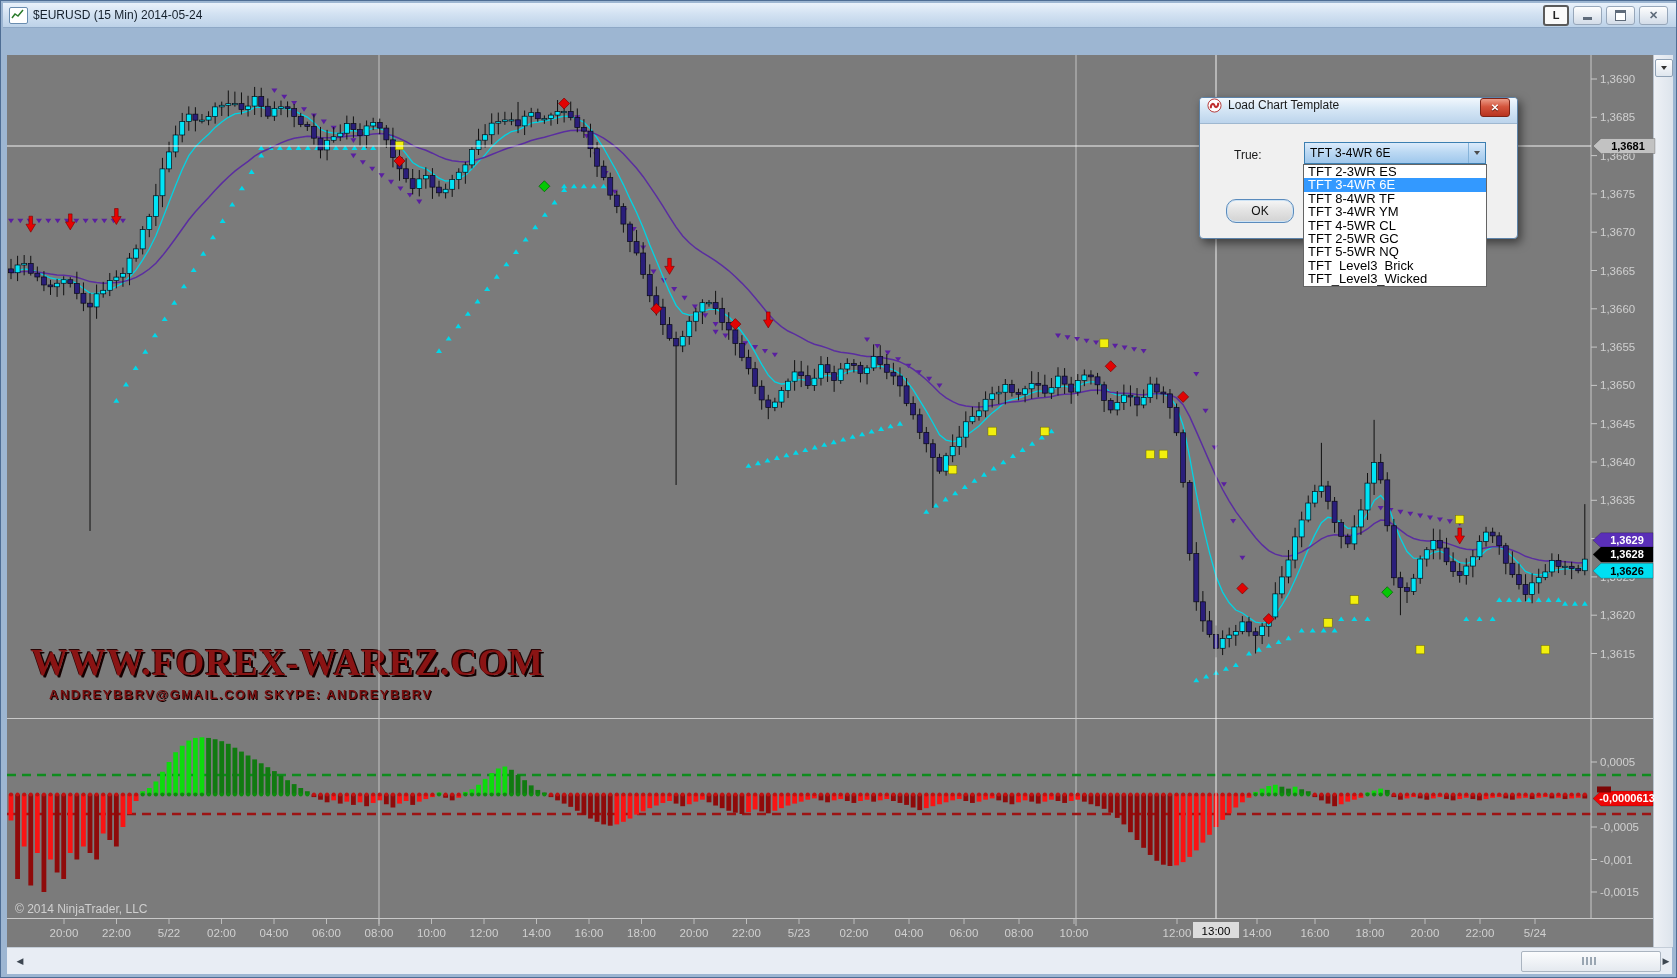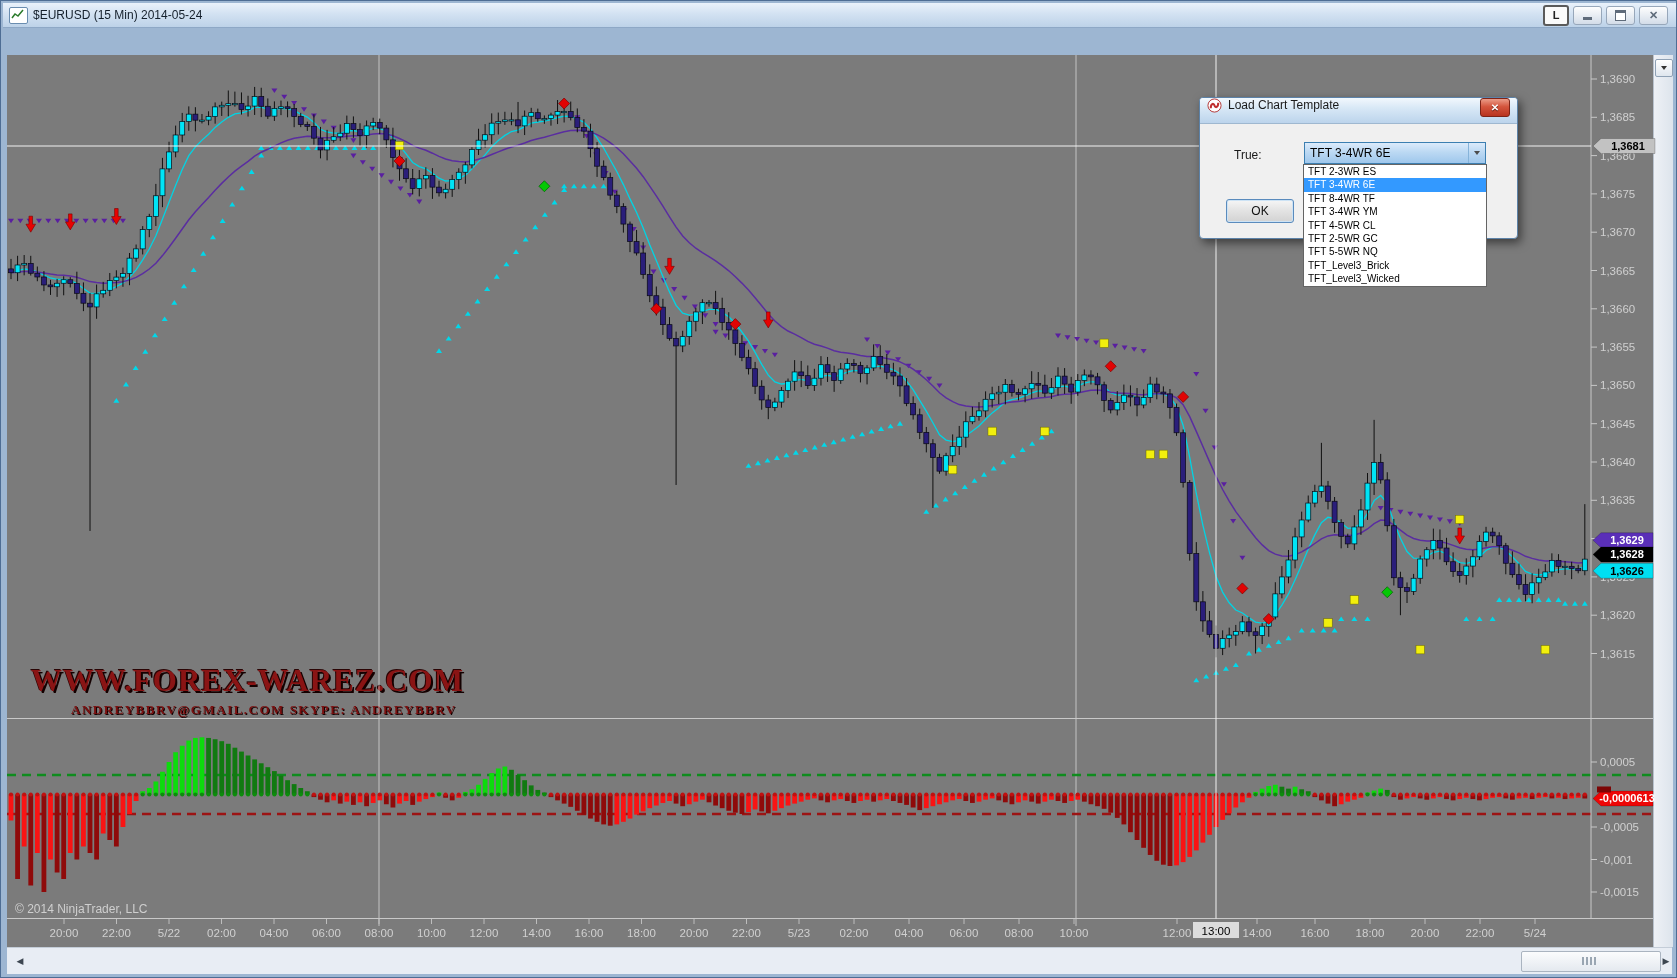--- a/index.html
+++ b/index.html
@@ -35,24 +35,24 @@
   
   .chartbg{position:absolute;left:6px;top:54px;width:1665px;height:892px;background:#7b7b7b;}
   #chart-svg{position:absolute;left:0;top:0;pointer-events:none;}
   .right-strip{position:absolute;left:1652px;top:54px;width:19px;height:892px;
     background:linear-gradient(90deg,#eef1f6,#dde4ec);border-left:1px solid #b9c2cd;}
   .axis-menu-btn{position:absolute;left:1654px;top:58px;width:16px;height:16px;background:linear-gradient(#fff,#dfe6ee);
     border:1px solid #8fa1b5;border-radius:2px;display:flex;align-items:center;justify-content:center;}
   .axis-menu-btn .caret{border-top-color:#333;}
   .indicator-label{position:absolute;left:8px;top:56px;width:1180px;font-size:11px;color:#dedede;white-space:nowrap;}
   .watermark{position:absolute;left:30px;top:640px;pointer-events:none;}
-  .wm1{font-family:"Liberation Serif",serif;font-weight:bold;font-size:31px;letter-spacing:1px;color:#8a1414;
-    text-shadow:2px 2px 0 #140000,-1px -1px 0 #2a0404;margin-top:22px;}
-  .wm2{font-family:Liberation Serif, serif;font-weight:bold;font-size:13px;letter-spacing:1.5px;color:#7a1010;
-    text-shadow:1px 1px 0 #140000;margin-top:3px;margin-left:40px;}
+  .wm1{font-family:"Liberation Serif",serif;font-weight:bold;font-size:37px;letter-spacing:1px;color:#8a1414;
+    text-shadow:2px 2px 0 #140000,-1px -1px 0 #2a0404;}
+  .wm2{font-family:Liberation Sans, sans-serif;font-weight:bold;font-size:13px;letter-spacing:1.5px;color:#7a1010;
+    text-shadow:1px 1px 0 #140000;margin-top:3px;margin-left:18px;}
   .copyright{position:absolute;left:14px;top:901px;font-size:12px;color:#cfcfcf;}
   
   .scrollrow{position:absolute;left:6px;top:946px;width:1665px;height:26px;background:#e8edf4;border-top:1px solid #c4cdd8;}
   .sbtn{position:absolute;top:3px;width:18px;height:19px;display:flex;align-items:center;justify-content:center;
     font-size:9px;color:#3c4650;}
   .sthumb{position:absolute;left:1514px;top:3px;width:138px;height:19px;background:linear-gradient(#fbfcfd,#e4e9ef);
     border:1px solid #aab4c0;border-radius:2px;}
   .sgrip{position:absolute;left:60px;top:5px;width:14px;height:8px;
     background:repeating-linear-gradient(90deg,#9aa6b2 0 2px,transparent 2px 4px);}
   
@@ -64,27 +64,27 @@
   .dlg-title-text{font-size:12px;color:#1a1a1a;}
   .dlg-close{margin-left:auto;margin-right:7px;width:28px;height:17px;border-radius:3px;
     background:linear-gradient(#eb9c88,#d4553d 45%,#b83420);border:1px solid #7e2417;
     color:#fff;font-weight:bold;font-size:10px;display:flex;align-items:center;justify-content:center;
     text-shadow:0 1px 1px #5c150c;}
   .dlg-name-label{position:absolute;left:34px;top:50px;font-size:12px;color:#1a1a1a;}
   .dlg-combo{position:absolute;left:104px;top:44px;width:182px;height:22px;
     background:linear-gradient(#dcebfb,#bcd9f3 45%,#9fc7ec);border:1px solid #3c7fb1;
     display:flex;align-items:center;font-size:12px;color:#000;padding-left:5px;box-sizing:border-box;}
   .dlg-combo .arrowzone{margin-left:auto;width:16px;height:100%;display:flex;align-items:center;justify-content:center;border-left:1px solid #86b3d9;}
-  .dlg-ok{position:absolute;left:26px;top:101px;width:66px;height:22px;border:1px solid #5a8bbd;border-radius:3px;
+  .dlg-ok{position:absolute;left:26px;top:101px;width:66px;height:22px;border:1px solid #5a8bbd;border-radius:10px;
     background:linear-gradient(#f6f6f6,#e4e4e4 45%,#d2d2d2);box-shadow:0 0 0 1px #cde3f5 inset;
     font-size:12px;color:#111;display:flex;align-items:center;justify-content:center;}
   .cancel-sliver{position:absolute;left:1488px;top:198px;width:11px;height:22px;border:1px solid #9a9a9a;border-left:none;
     background:linear-gradient(#f4f4f4,#d8d8d8);border-radius:0 3px 3px 0;z-index:9;}
   .dlg-list{position:absolute;left:1302px;top:163px;width:182px;background:#fff;border:1px solid #646464;z-index:11;}
-  .dlg-list .item{height:13.4px;line-height:13.4px;font-size:10px;color:#000;padding-left:4px;white-space:nowrap;overflow:hidden;}
+  .dlg-list .item{height:13.4px;line-height:13.4px;font-size:13px;color:#000;padding-left:4px;white-space:nowrap;overflow:hidden;}
   .dlg-list .item.selected{background:#3399ff;color:#fff;}
 </style>
 </head>
 <body>
 
 <div class="window">
 
   <div class="titlebar">
     <div class="title-icon">
       <svg width="13" height="11">

